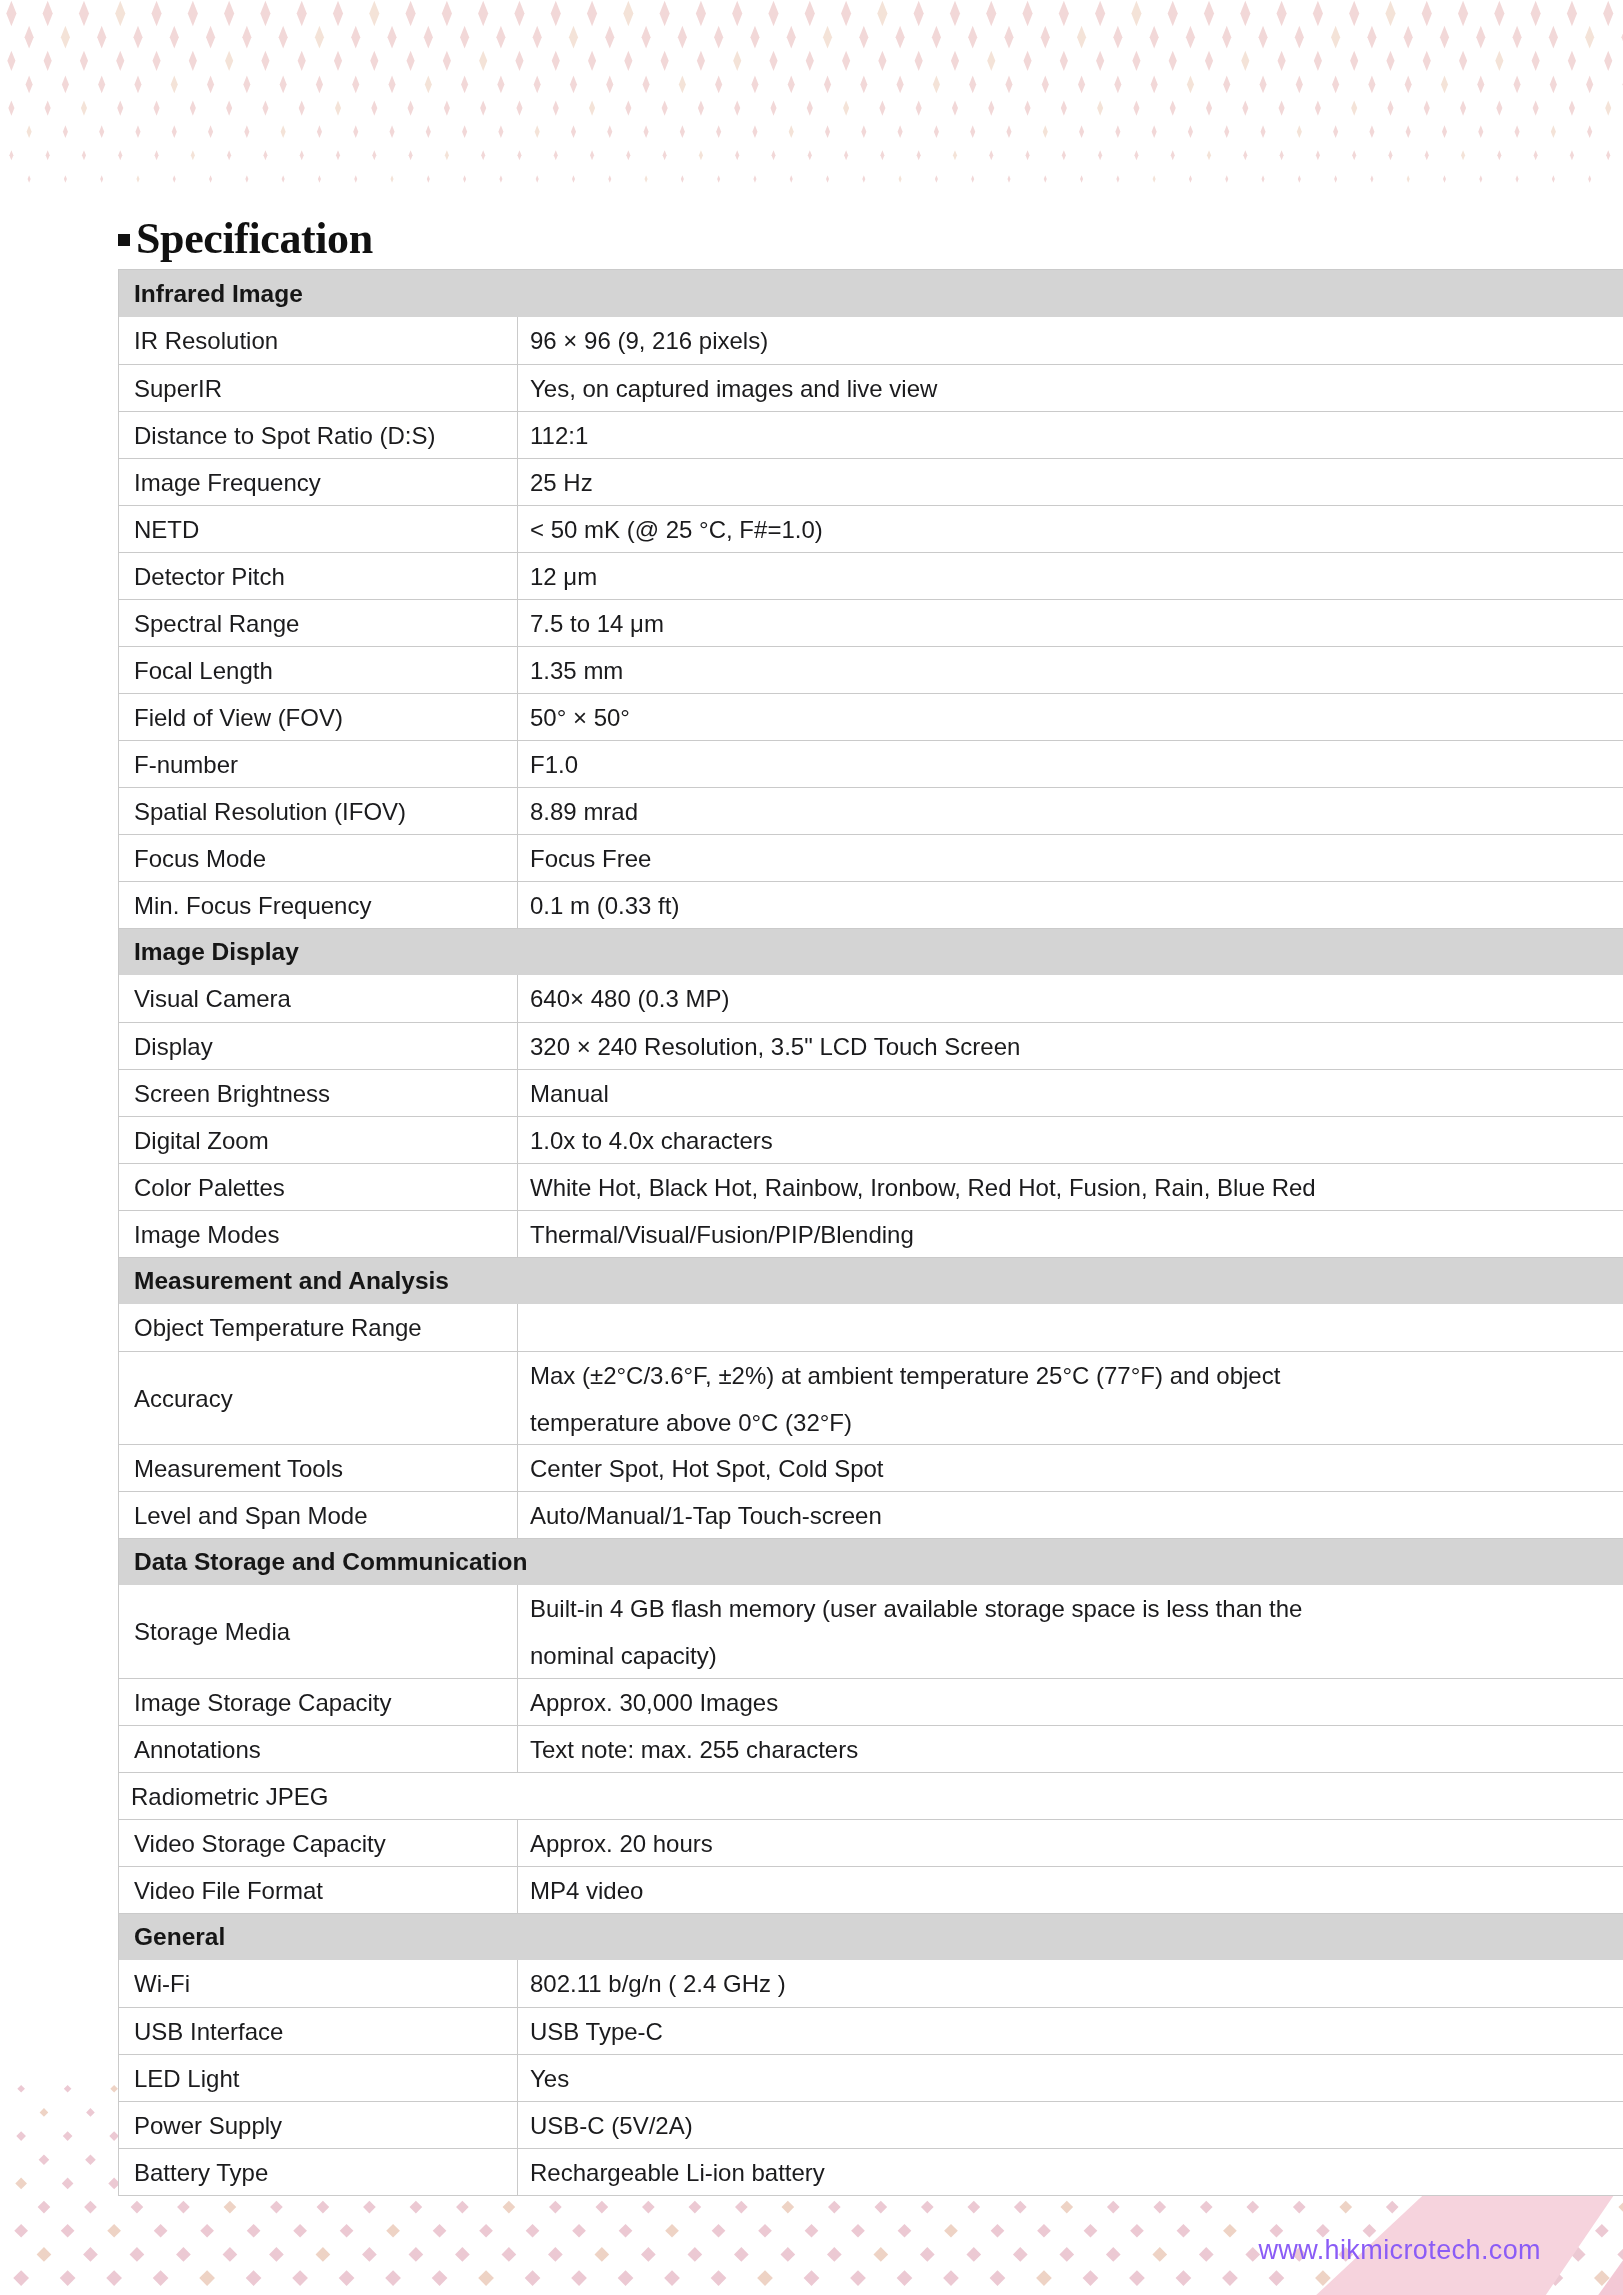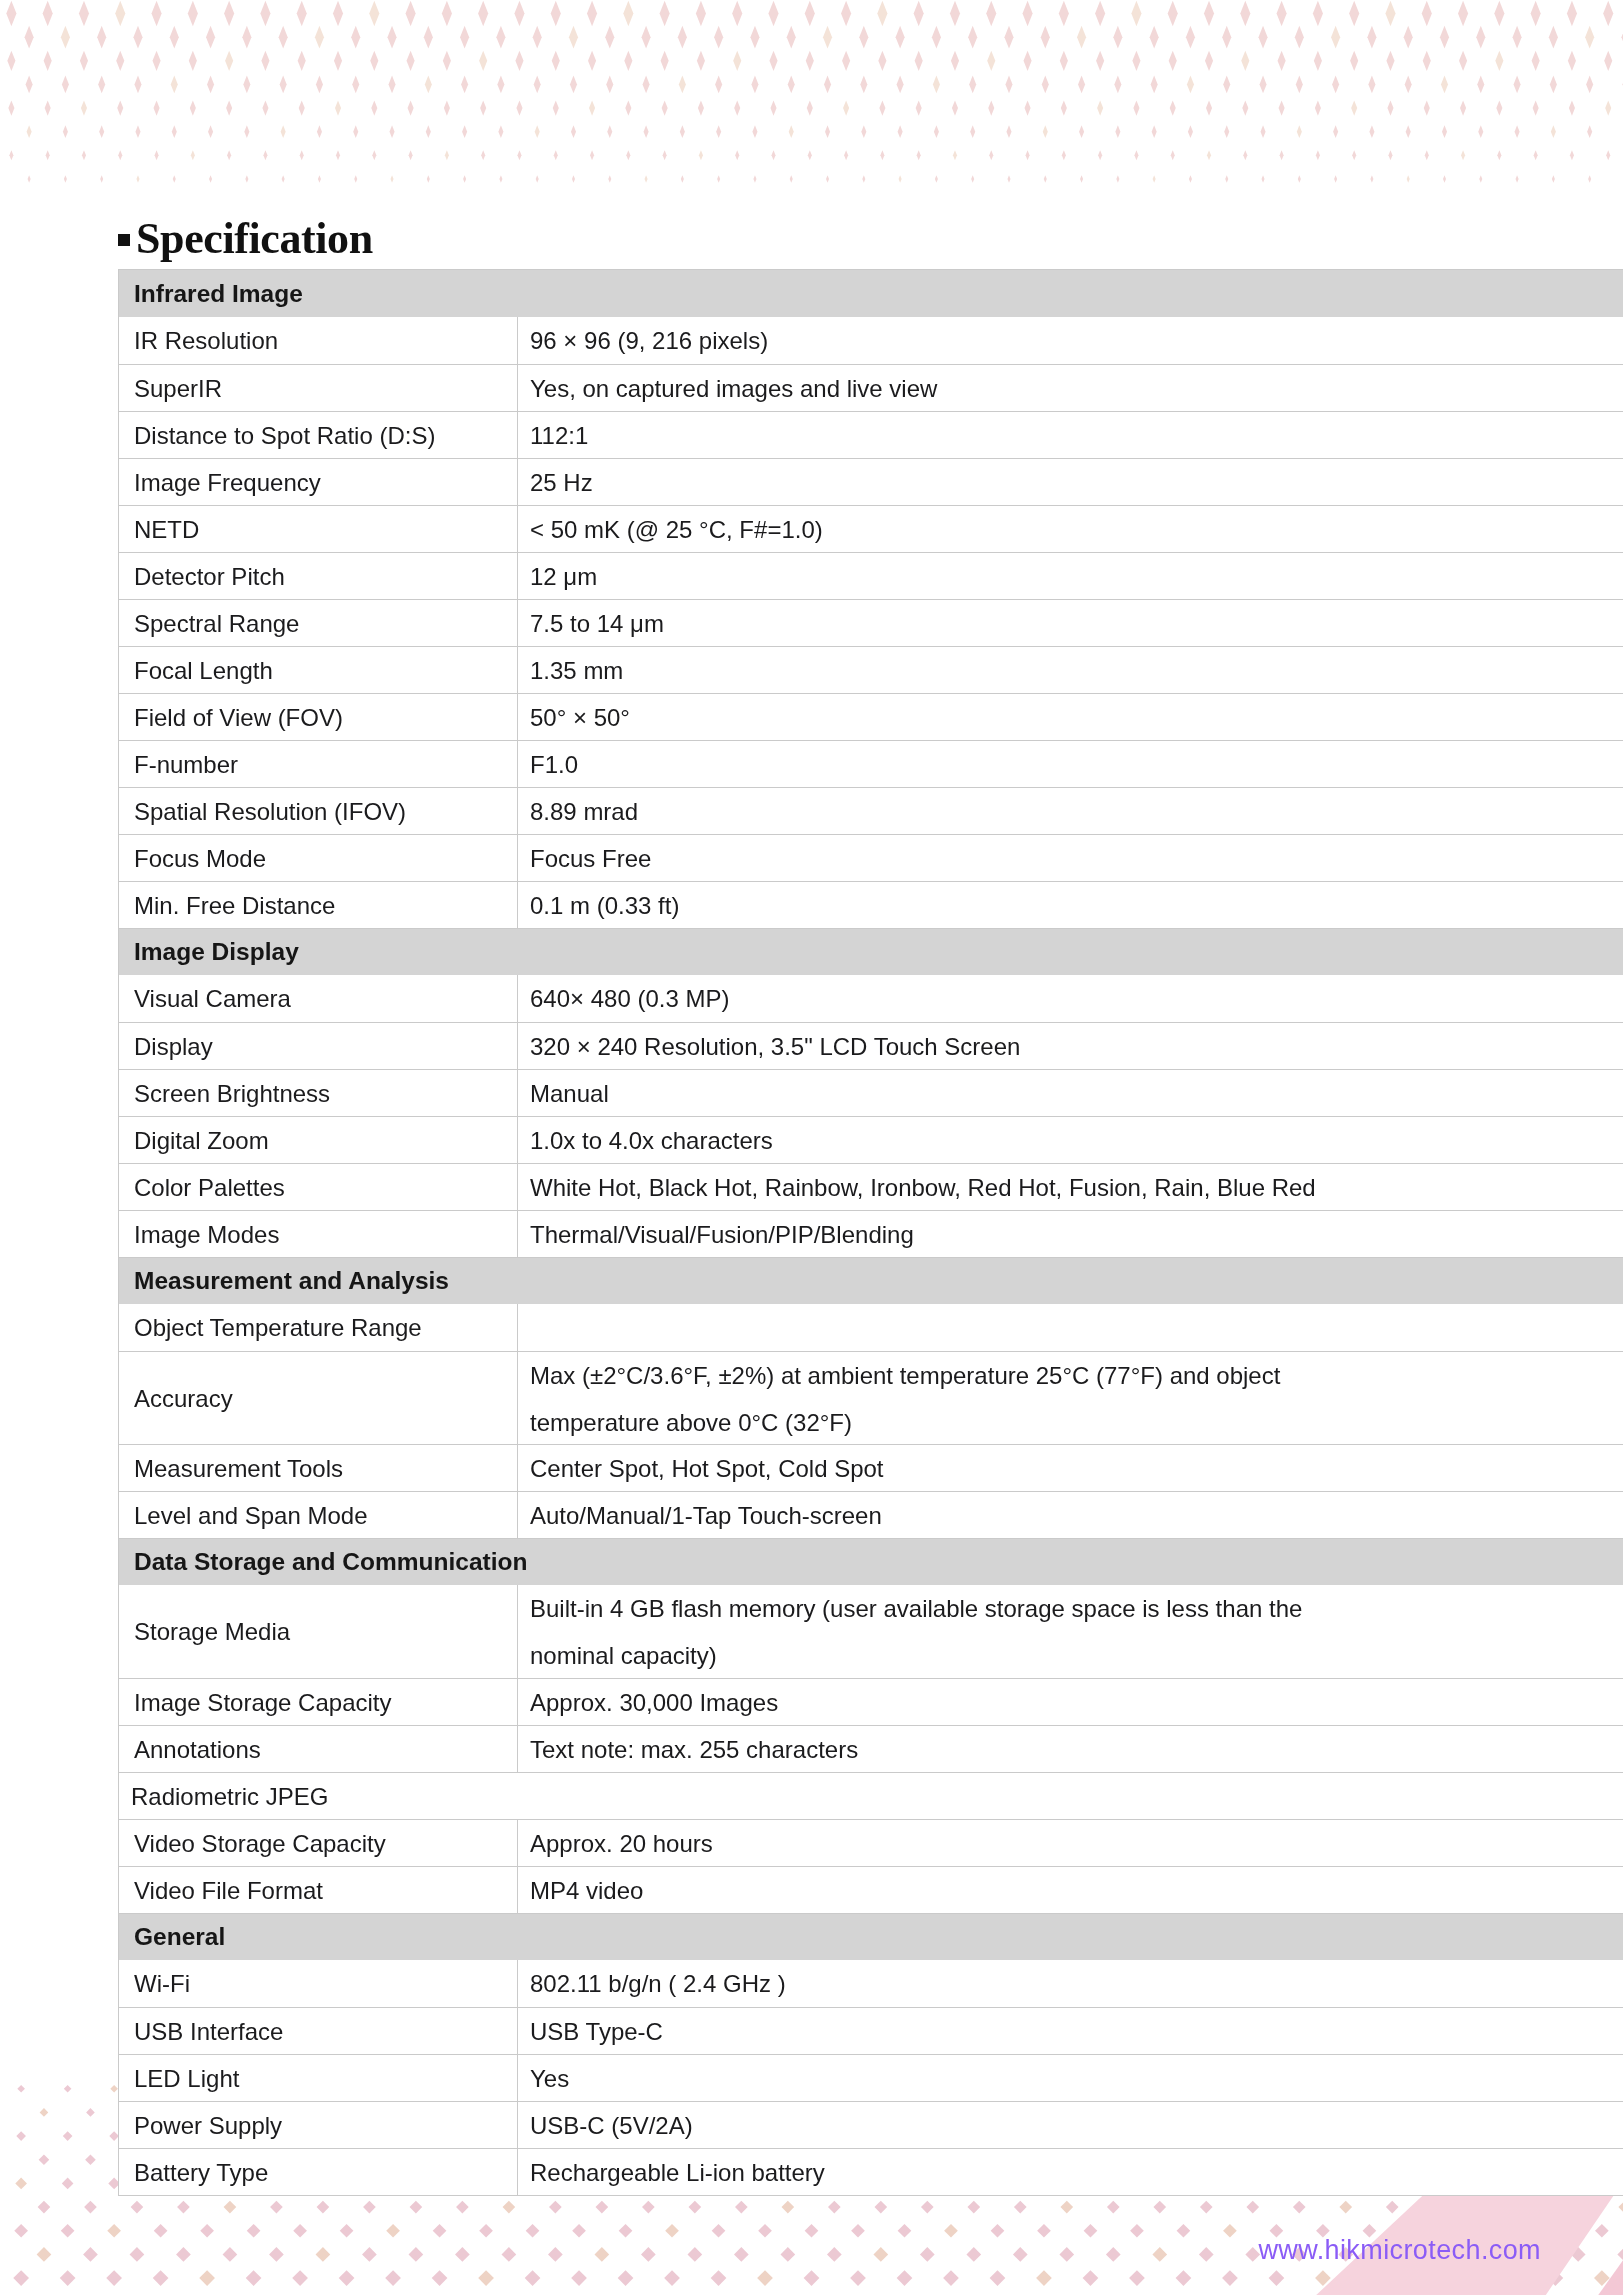--- a/index.html
+++ b/index.html
@@ -808,21 +808,21 @@
     </div>
   <div class="row h1">
       <div class="cell label">Spatial Resolution (IFOV)</div>
       <div class="cell value">8.89 mrad</div>
     </div>
   <div class="row h1">
       <div class="cell label">Focus Mode</div>
       <div class="cell value">Focus Free</div>
     </div>
   <div class="row h1">
-      <div class="cell label">Min. Free Distance</div>
+      <div class="cell label">Min. Focus Frequency</div>
       <div class="cell value">0.1 m (0.33 ft)</div>
     </div>
 
   <div class="sec-header">Image Display</div>
   <div class="row h1 first-after-header">
       <div class="cell label">Visual Camera</div>
       <div class="cell value">640× 480 (0.3 MP)</div>
     </div>
   <div class="row h1">
       <div class="cell label">Display</div>

